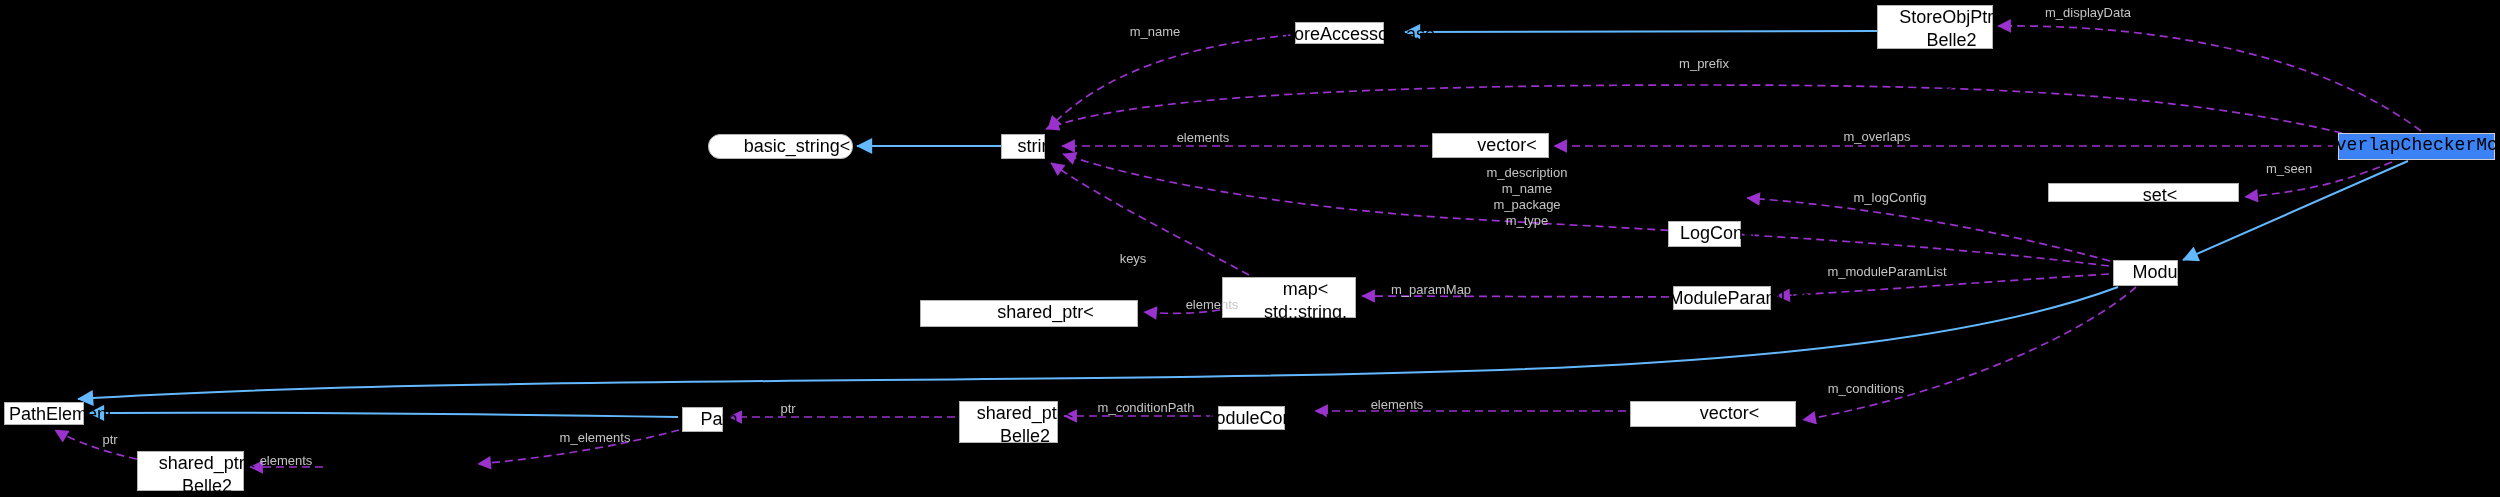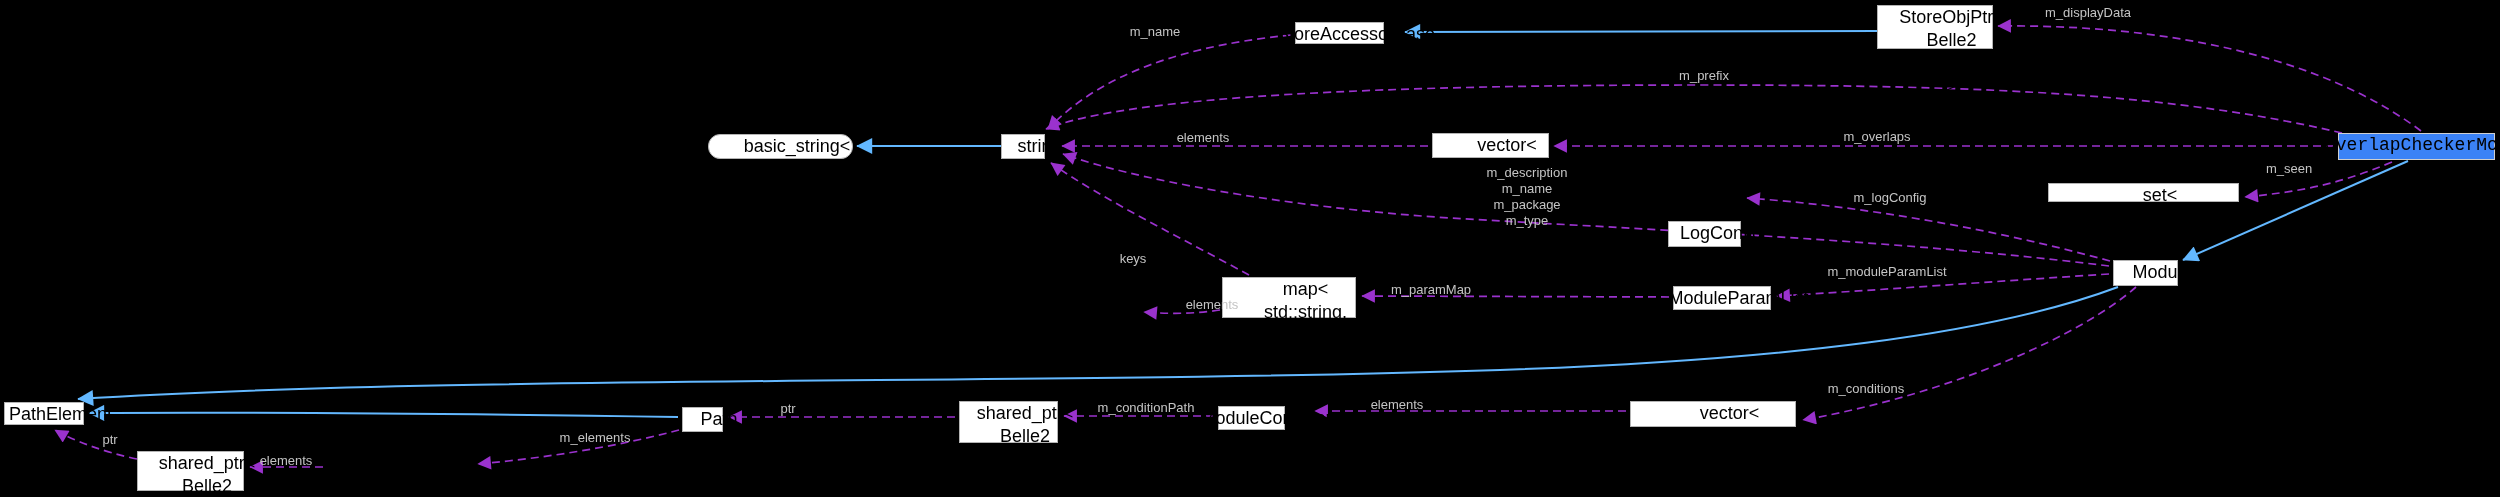--- a/index.html
+++ b/index.html
@@ -89,32 +89,33 @@
   <div class="node" style="left:1877px;top:5px;width:116px;height:44px;"><span>StoreObjPtr&lt; Belle2
 ::DisplayData &gt;</span></div>
   <div class="node" style="left:1432px;top:133px;width:117px;height:25px;"><span>vector&lt; std::string &gt;</span></div>
   <div class="node" style="left:1668px;top:185px;width:73px;height:26px;margin-top:36px;"><span>LogConfig</span></div>
   <div class="node" style="left:2048px;top:183px;width:191px;height:19px;"><span>set&lt; G4VPhysicalVolume * &gt;</span></div>
   <div class="node highlight" style="left:2338px;top:133px;width:157px;height:27px;"><span>OverlapCheckerModule</span></div>
   <div class="node" style="left:2113px;top:260px;width:65px;height:26px;"><span>Module</span></div>
   <div class="node" style="left:1222px;top:277px;width:134px;height:41px;"><span>map&lt; std::string, Module
 ParamPtr &gt;</span></div>
   <div class="node" style="left:1673px;top:286px;width:98px;height:24px;"><span>ModuleParamList</span></div>
+  <div class="node" style="left:920px;top:300px;width:218px;height:27px;"><span>shared_ptr&lt; ModuleParamBase &gt;</span></div>
   <div class="node" style="left:4px;top:402px;width:80px;height:23px;"><span>PathElement</span></div>
   <div class="node" style="left:682px;top:407px;width:41px;height:25px;"><span>Path</span></div>
   <div class="node" style="left:959px;top:401px;width:99px;height:42px;"><span>shared_ptr&lt; Belle2
 ::Path &gt;</span></div>
   <div class="node" style="left:1218px;top:406px;width:67px;height:24px;"><span>ModuleCondition</span></div>
   <div class="node" style="left:1630px;top:401px;width:166px;height:26px;"><span>vector&lt; Belle2::ModuleCondition &gt;</span></div>
   <div class="node" style="left:137px;top:451px;width:107px;height:40px;"><span>shared_ptr&lt; Belle2
 ::PathElement &gt;</span></div>
 
   <div class="edge-label" style="left:1155px;top:32px;">m_name</div>
   <div class="edge-label" style="left:2088px;top:13px;">m_displayData</div>
-  <div class="edge-label" style="left:1704px;top:76px;">m_prefix</div>
+  <div class="edge-label" style="left:1704px;top:64px;">m_prefix</div>
   <div class="edge-label" style="left:1203px;top:138px;">elements</div>
   <div class="edge-label" style="left:1877px;top:137px;">m_overlaps</div>
   <div class="edge-label" style="left:1527px;top:197px;">m_description
 m_name
 m_package
 m_type</div>
   <div class="edge-label" style="left:1890px;top:198px;">m_logConfig</div>
   <div class="edge-label" style="left:2289px;top:169px;">m_seen</div>
   <div class="edge-label" style="left:1133px;top:259px;">keys</div>
   <div class="edge-label" style="left:1431px;top:290px;">m_paramMap</div>

